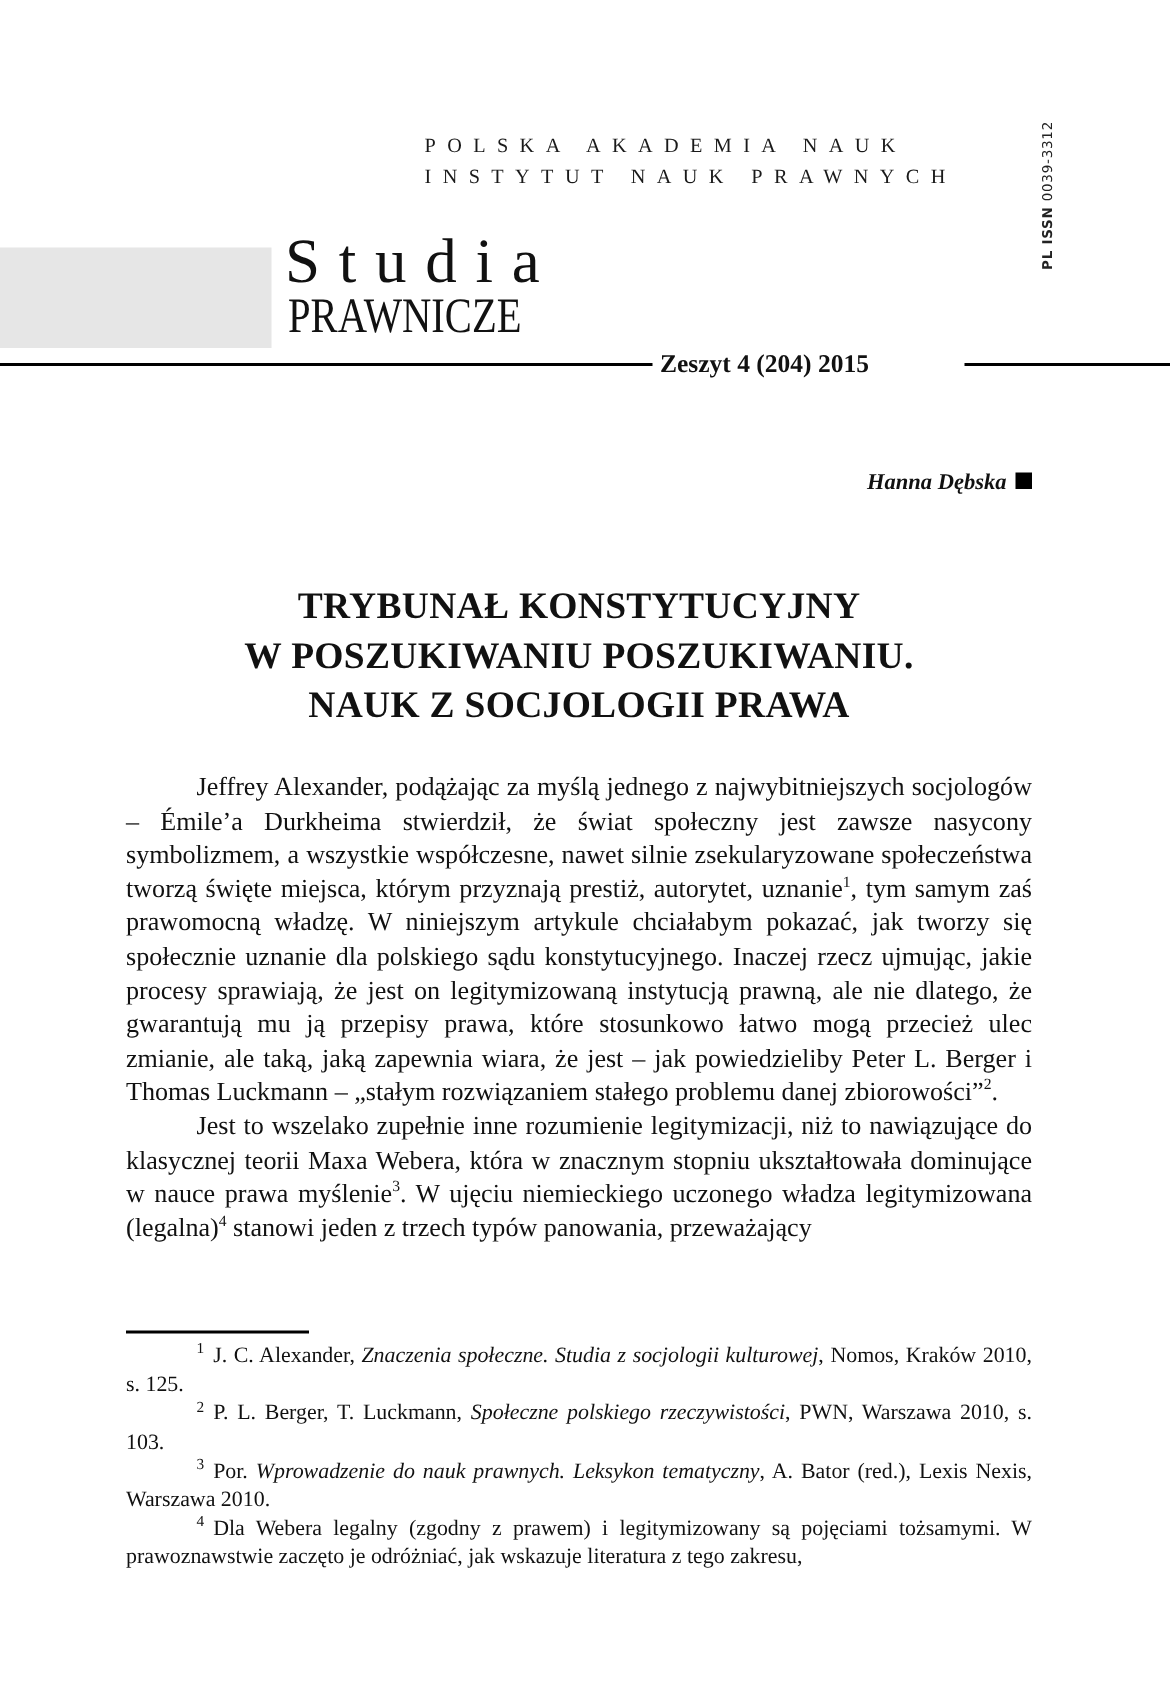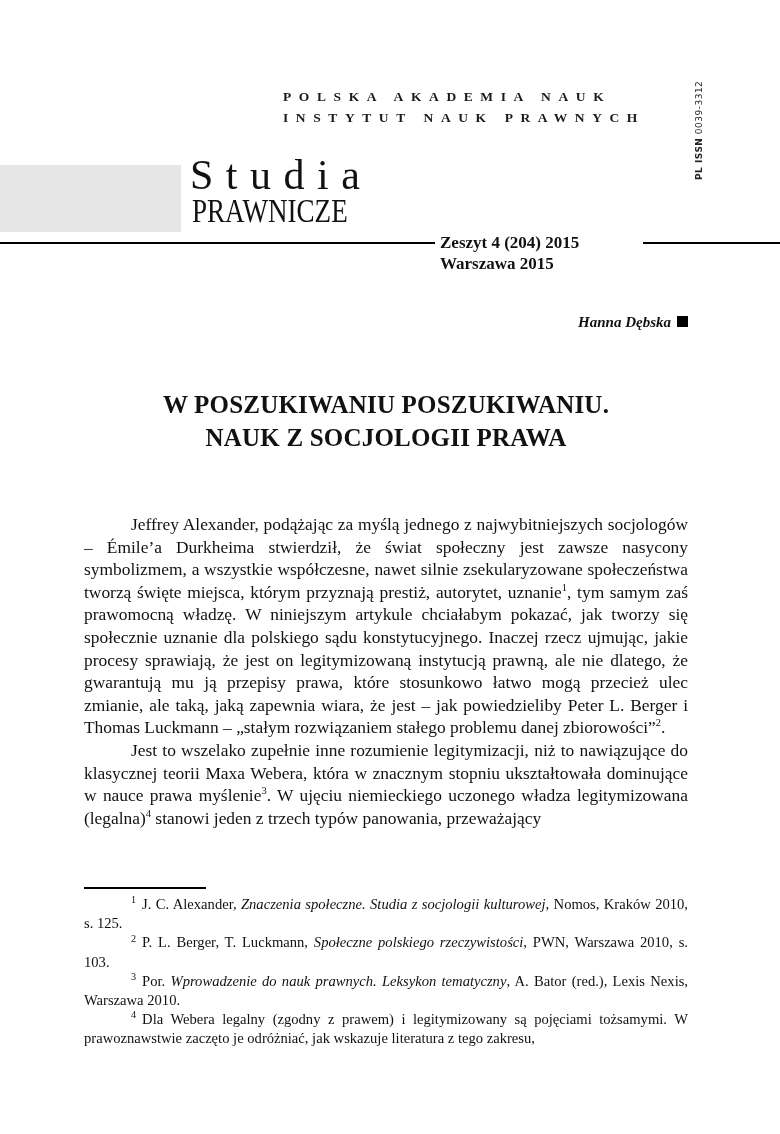--- a/index.html
+++ b/index.html
@@ -6,21 +6,21 @@
     body {
       width: 780px; height: 1134px; position: relative; overflow: hidden;
       font-family: "Liberation Serif", "DejaVu Serif", serif; color: #111;
     }
     .abs { position: absolute; }
 
     
     .academy {
       left: 283px; top: 86px;
       font-size: 13.5px; letter-spacing: 7.6px; line-height: 21px;
-      color: #1a1a1a; white-space: nowrap; font-weight: bold;
+      color: #1a1a1a; white-space: nowrap;
     }
     .issn {
       left: 694px; top: 180px; width: 110px;
       transform: rotate(-90deg); transform-origin: 0 0;
       font-family: "DejaVu Sans", sans-serif; font-size: 9px; letter-spacing: 0.5px;
       white-space: nowrap; color: #222;
     }
     .issn b { font-weight: bold; }
     .gray-block { left: 0; top: 165px; width: 181px; height: 67px; background: #e6e6e6; }
     .studia {
@@ -82,28 +82,28 @@
 </div>
 
 <div class="abs gray-block"></div>
 <div class="abs studia">Studia</div>
 <div class="abs prawnicze">PRAWNICZE</div>
 
 <div class="abs rule-left"></div>
 <div class="abs rule-right"></div>
 <div class="abs issue">
   <div>Zeszyt 4 (204) 2015</div>
-  <div>Warszawa 2015</div>
 </div>
 
 <div class="abs author">
   <span>Hanna Dębska</span><span class="author-mark"></span>
 </div>
 
 <div class="abs title">
+  <div>TRYBUNAŁ KONSTYTUCYJNY</div>
   <div>W POSZUKIWANIU POSZUKIWANIU.</div>
   <div>NAUK Z SOCJOLOGII PRAWA</div>
 </div>
 
 <div class="abs body-text">
   <p><span>Jeffrey Alexander, podążając za myślą jednego z najwybitniejszych socjologów – Émile’a Durkheima stwierdził, że świat społeczny jest zawsze nasycony symbolizmem, a wszystkie współczesne, nawet silnie zsekularyzowane społeczeństwa tworzą święte miejsca, którym przyznają prestiż, autorytet, uznanie</span><sup>1</sup><span>, tym samym zaś prawomocną władzę. W niniejszym artykule chciałabym pokazać, jak tworzy się społecznie uznanie dla polskiego sądu konstytucyjnego. Inaczej rzecz ujmując, jakie procesy sprawiają, że jest on legitymizowaną instytucją prawną, ale nie dlatego, że gwarantują mu ją przepisy prawa, które stosunkowo łatwo mogą przecież ulec zmianie, ale taką, jaką zapewnia wiara, że jest – jak powiedzieliby Peter L. Berger i Thomas Luckmann – „stałym rozwiązaniem stałego problemu danej zbiorowości”</span><sup>2</sup><span>.</span></p>
   <p><span>Jest to wszelako zupełnie inne rozumienie legitymizacji, niż to nawiązujące do klasycznej teorii Maxa Webera, która w znacznym stopniu ukształtowała dominujące w nauce prawa myślenie</span><sup>3</sup><span>. W ujęciu niemieckiego uczonego władza legitymizowana (legalna)</span><sup>4</sup><span> stanowi jeden z trzech typów panowania, przeważający</span></p>
 </div>
 
 <div class="abs fn-rule"></div>

